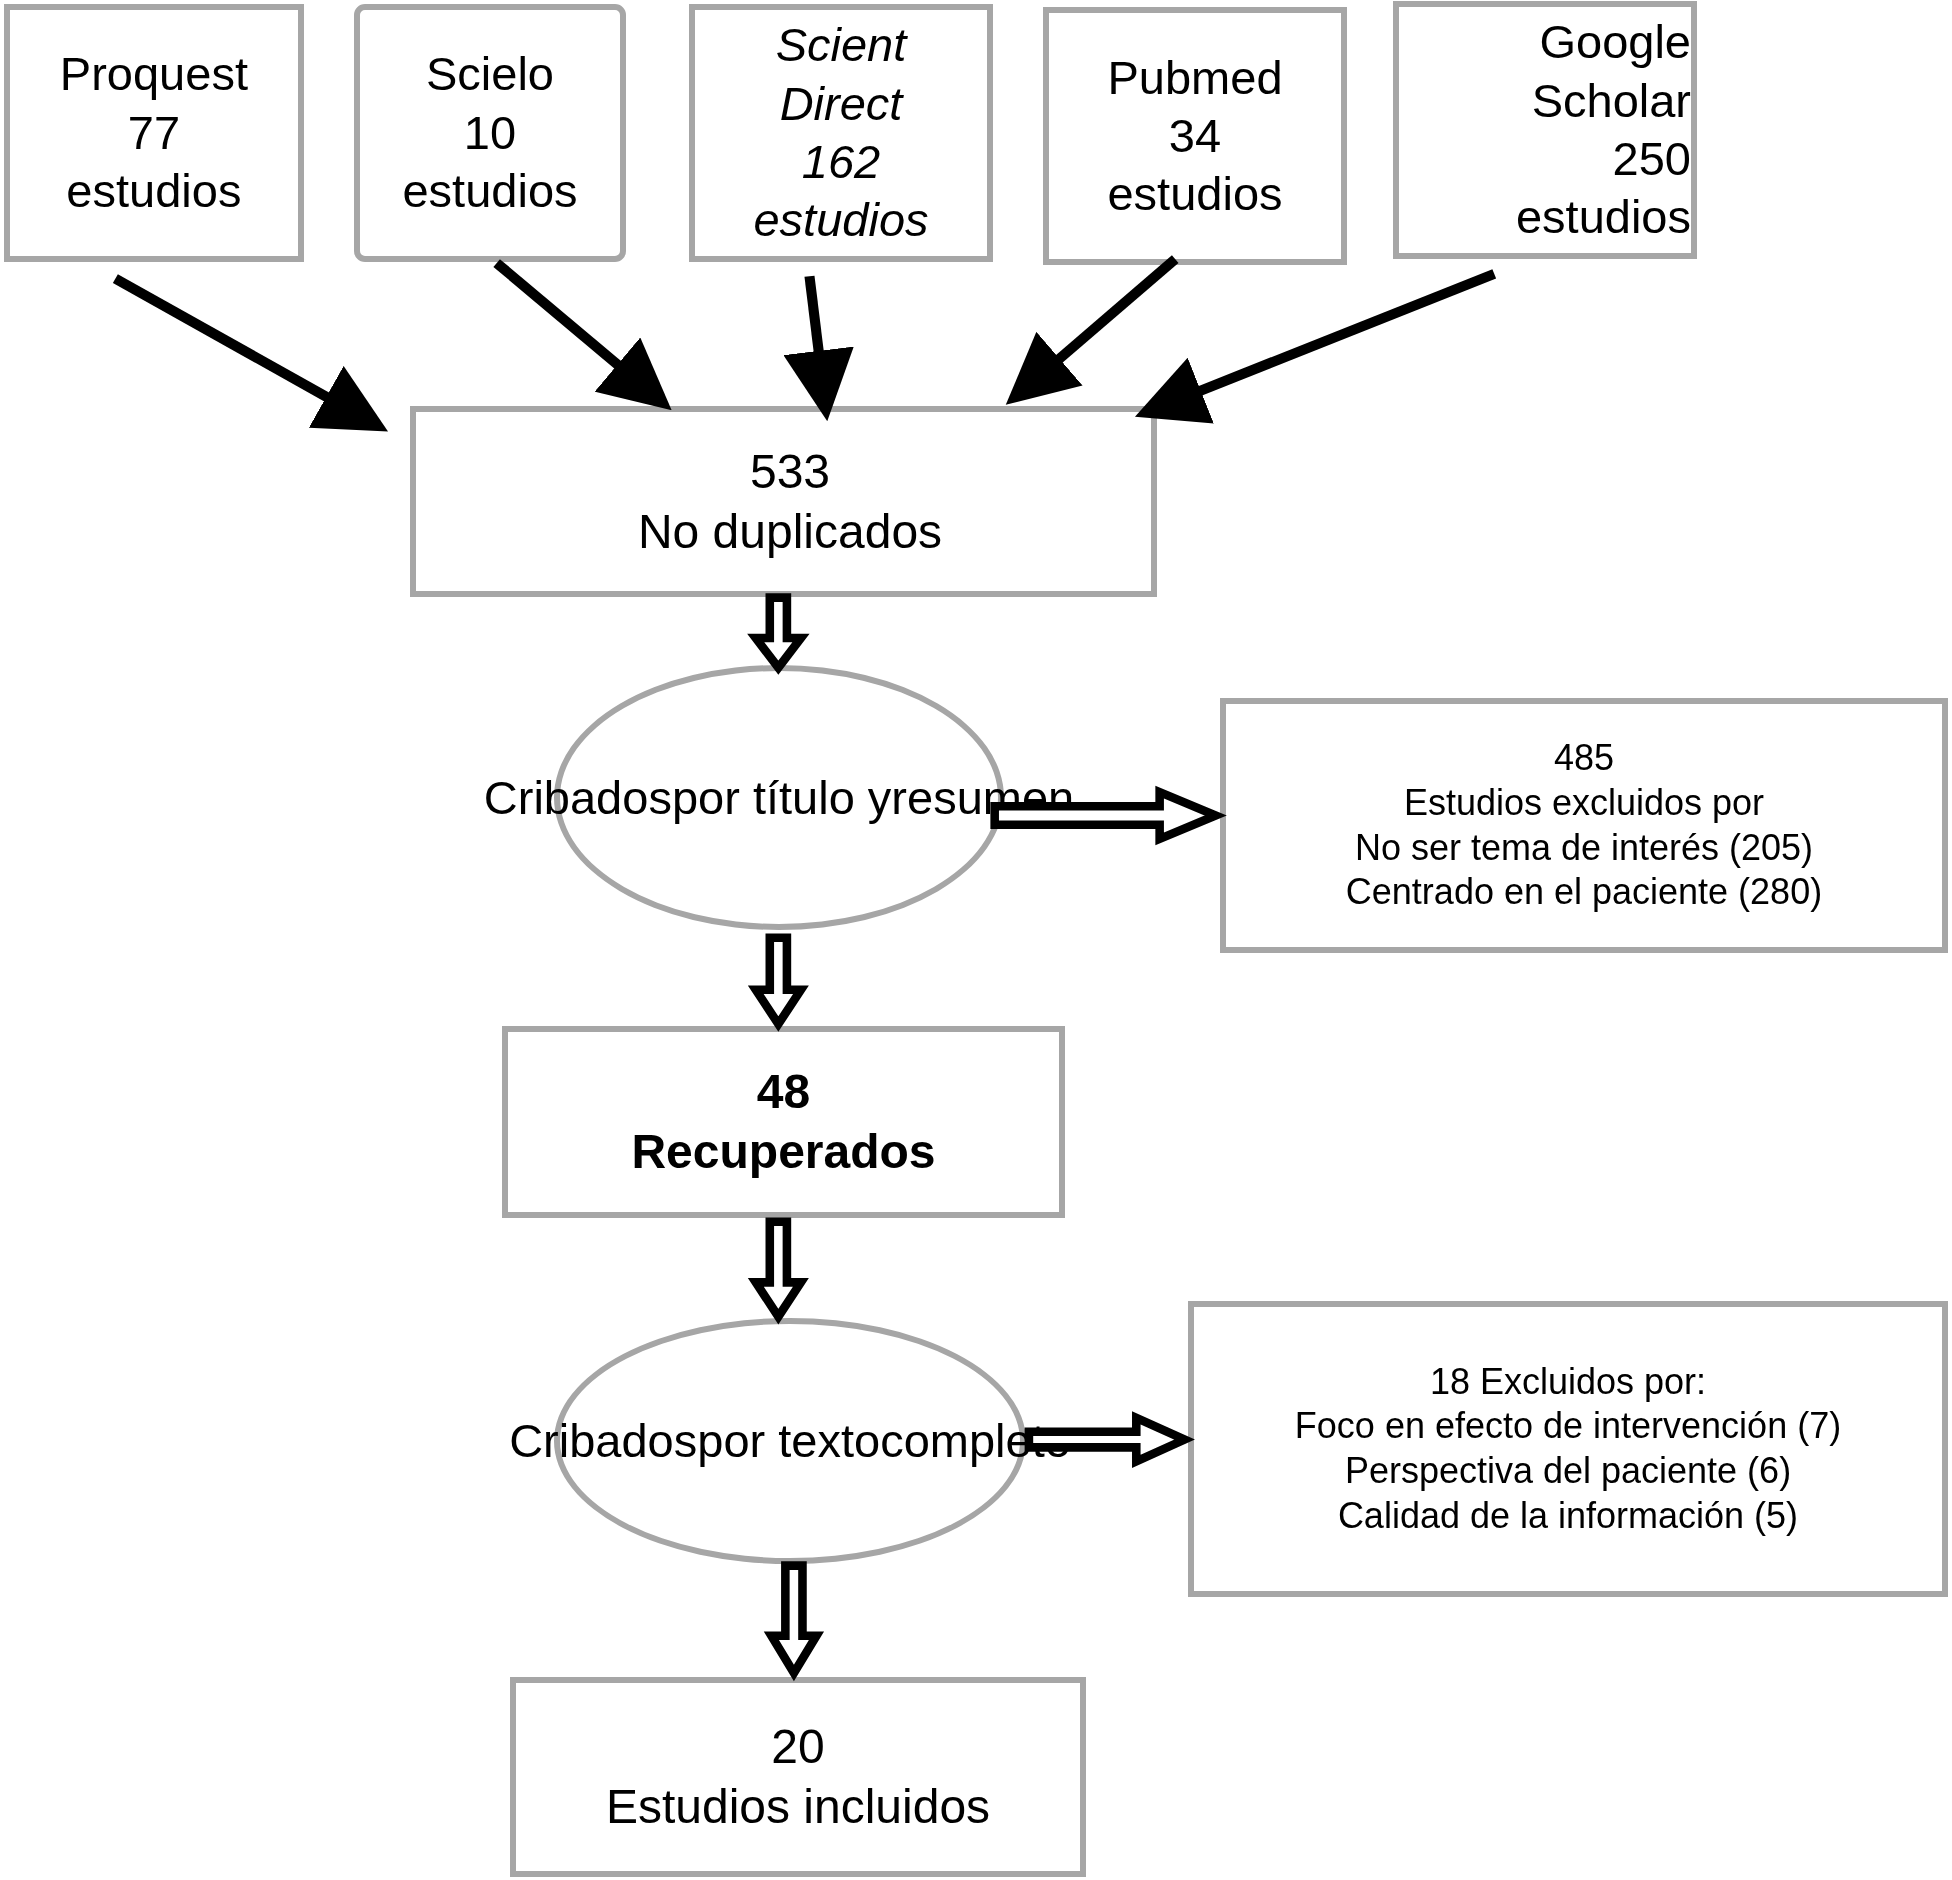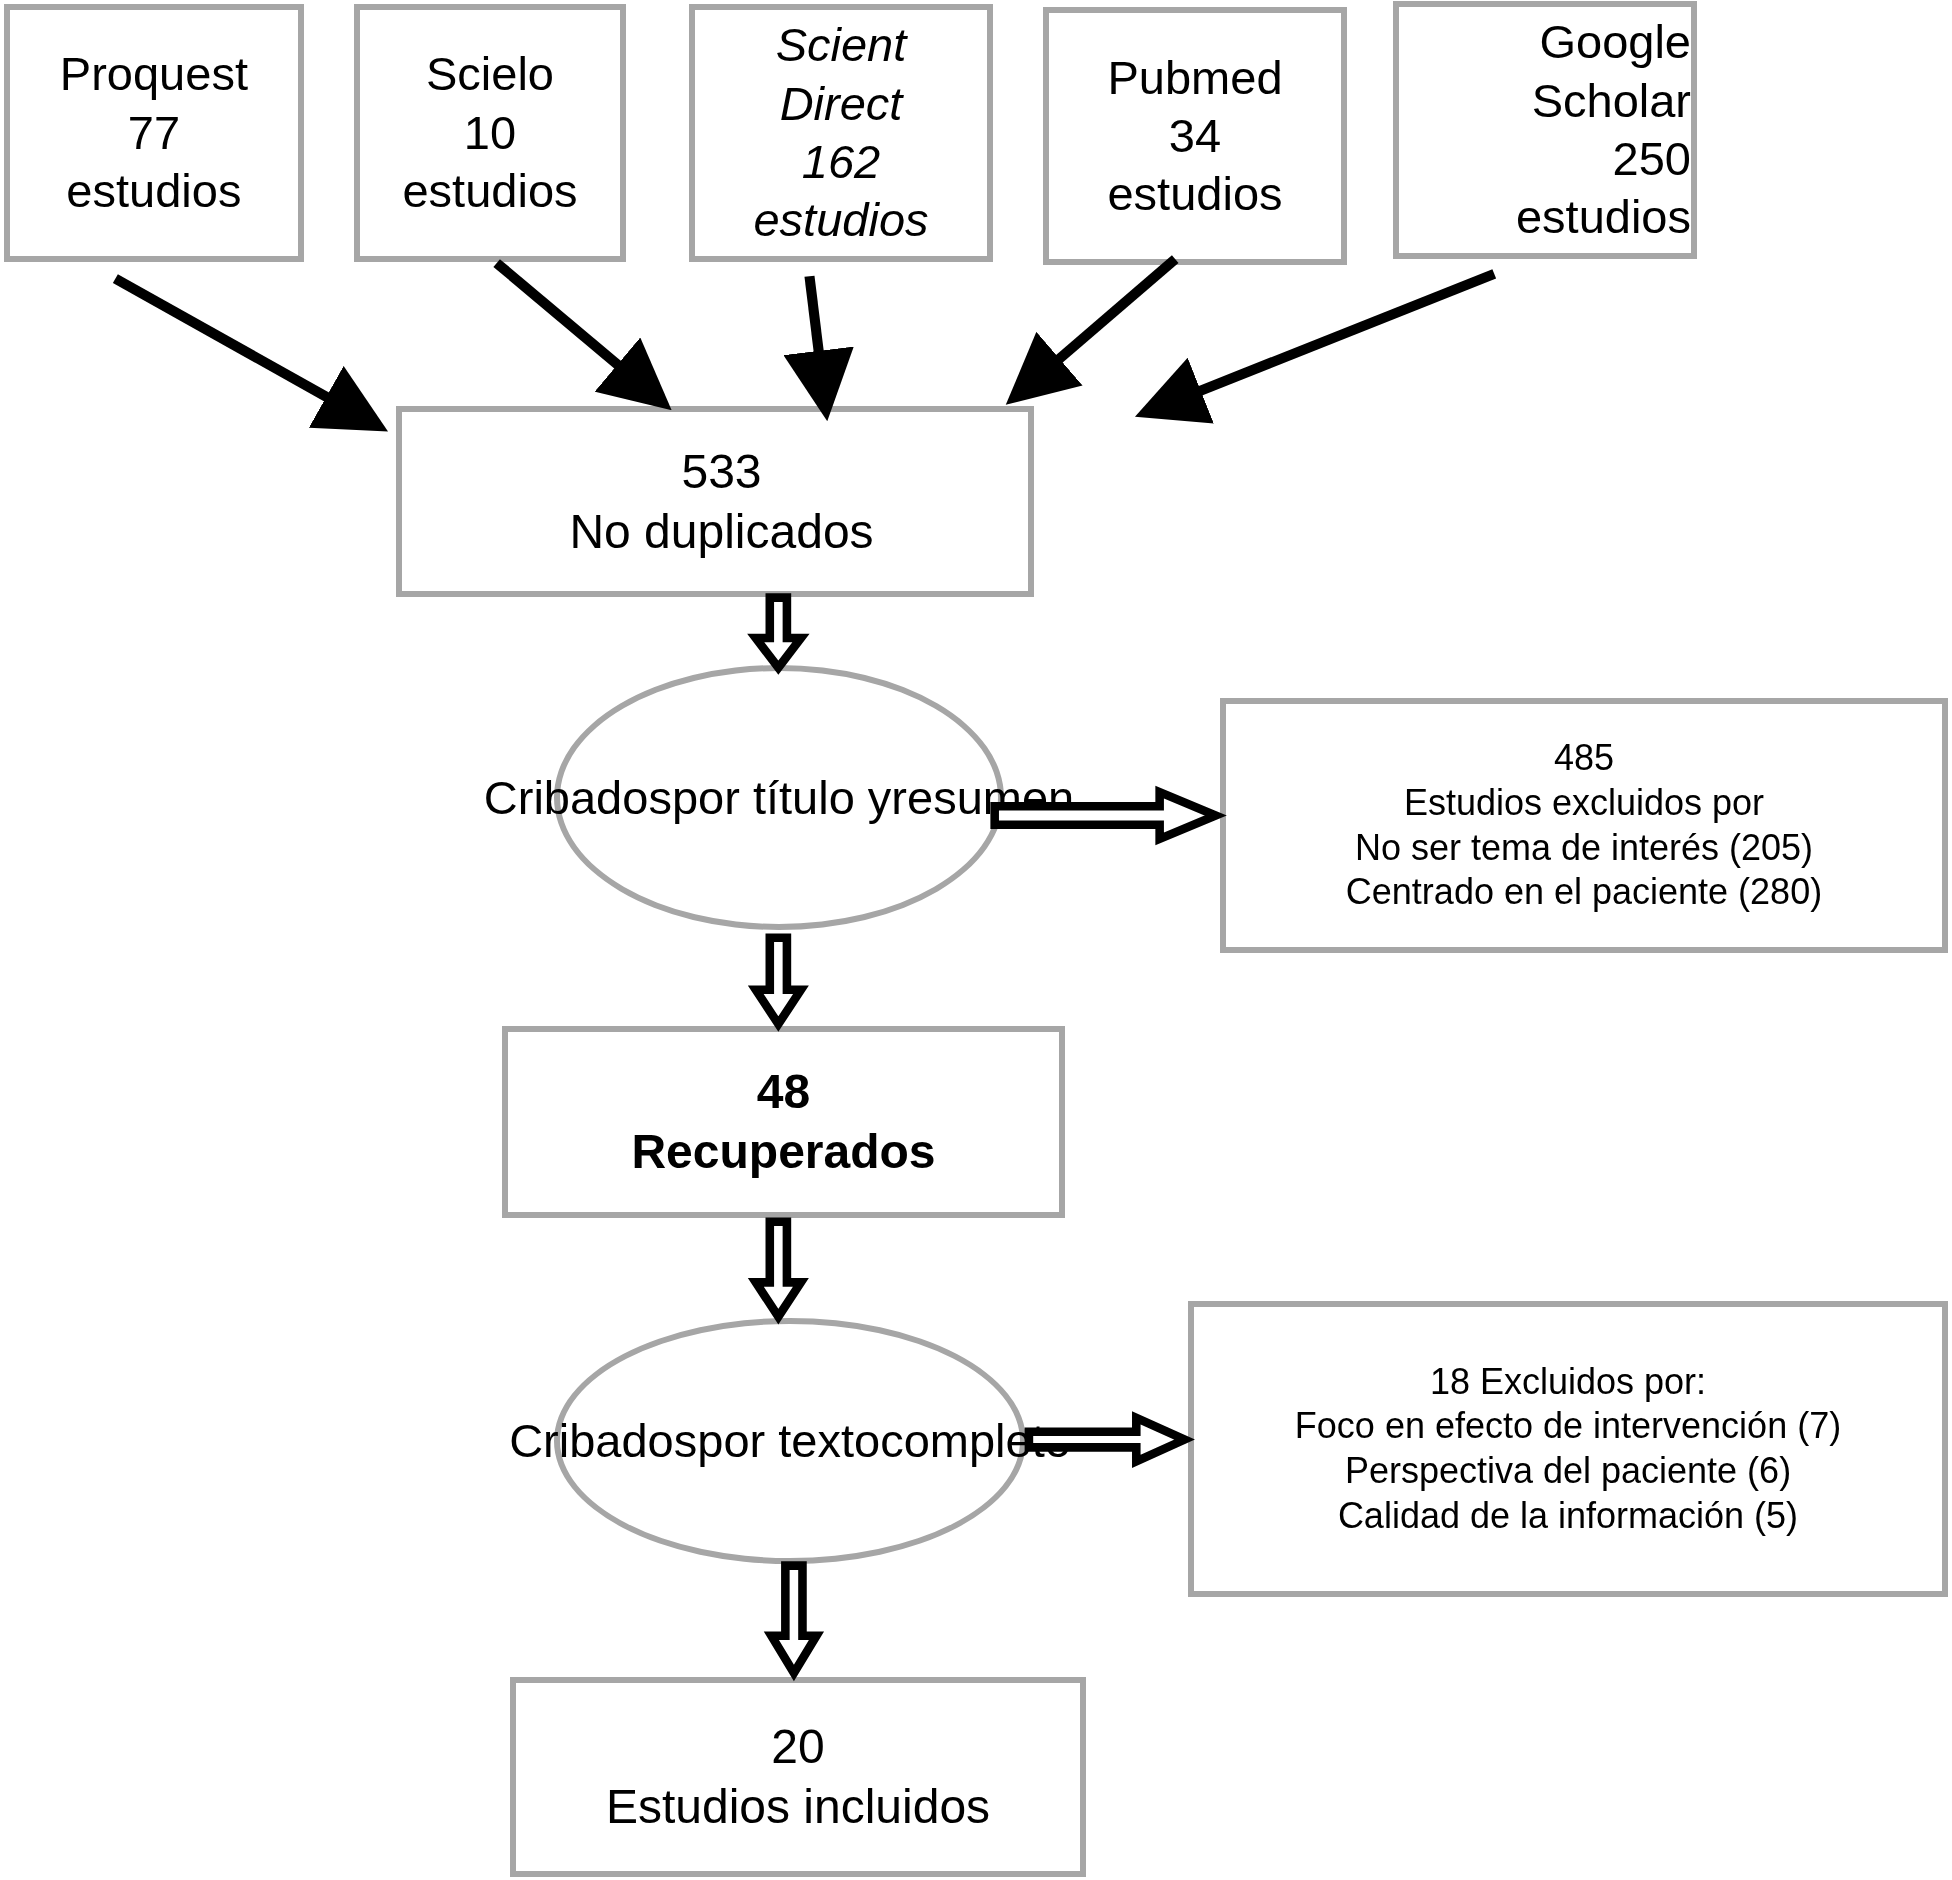--- a/index.html
+++ b/index.html
@@ -74,21 +74,21 @@
 <body>
 
 <div id="canvas">
 
   <div class="node src-box" style="left:3.9px; top:3.9px; width:300px; height:258px;">
     <span class="line">Proquest</span>
     <span class="line">77</span>
     <span class="line">estudios</span>
   </div>
 
-  <div class="node src-box" style="left:354px; top:3.9px; width:272px; height:258px;">
+  <div class="node src-box" style="left:354px; top:3.9px; width:272px; height:258px;border-radius:11px;">
     <span class="line">Scielo</span>
     <span class="line">10</span>
     <span class="line">estudios</span>
   </div>
 
   <div class="node src-box" style="left:689px; top:3.9px; width:304px; height:258px;font-style:italic;">
     <span class="line">Scient</span>
     <span class="line">Direct</span>
     <span class="line">162</span>
     <span class="line">estudios</span>
@@ -100,21 +100,21 @@
     <span class="line">estudios</span>
   </div>
 
   <div class="node src-box" style="left:1393px; top:1px; width:304px; height:258px;align-items:flex-end;">
     <span class="line">Google</span>
     <span class="line">Scholar</span>
     <span class="line">250</span>
     <span class="line">estudios</span>
   </div>
 
-  <div class="node proc-box" style="left:396px; top:406px; width:638px; height:191px;padding-left:13px;">
+  <div class="node proc-box" style="left:410px; top:406px; width:747px; height:191px;padding-left:13px;">
     <span class="line">533</span>
     <span class="line">No duplicados</span>
   </div>
 
   <div class="ellipse" style="left:554px; top:665px; width:450px; height:265px;">
     <span class="line">Cribados</span>
     <span class="line">por título y</span>
     <span class="line">resumen</span>
   </div>
 

